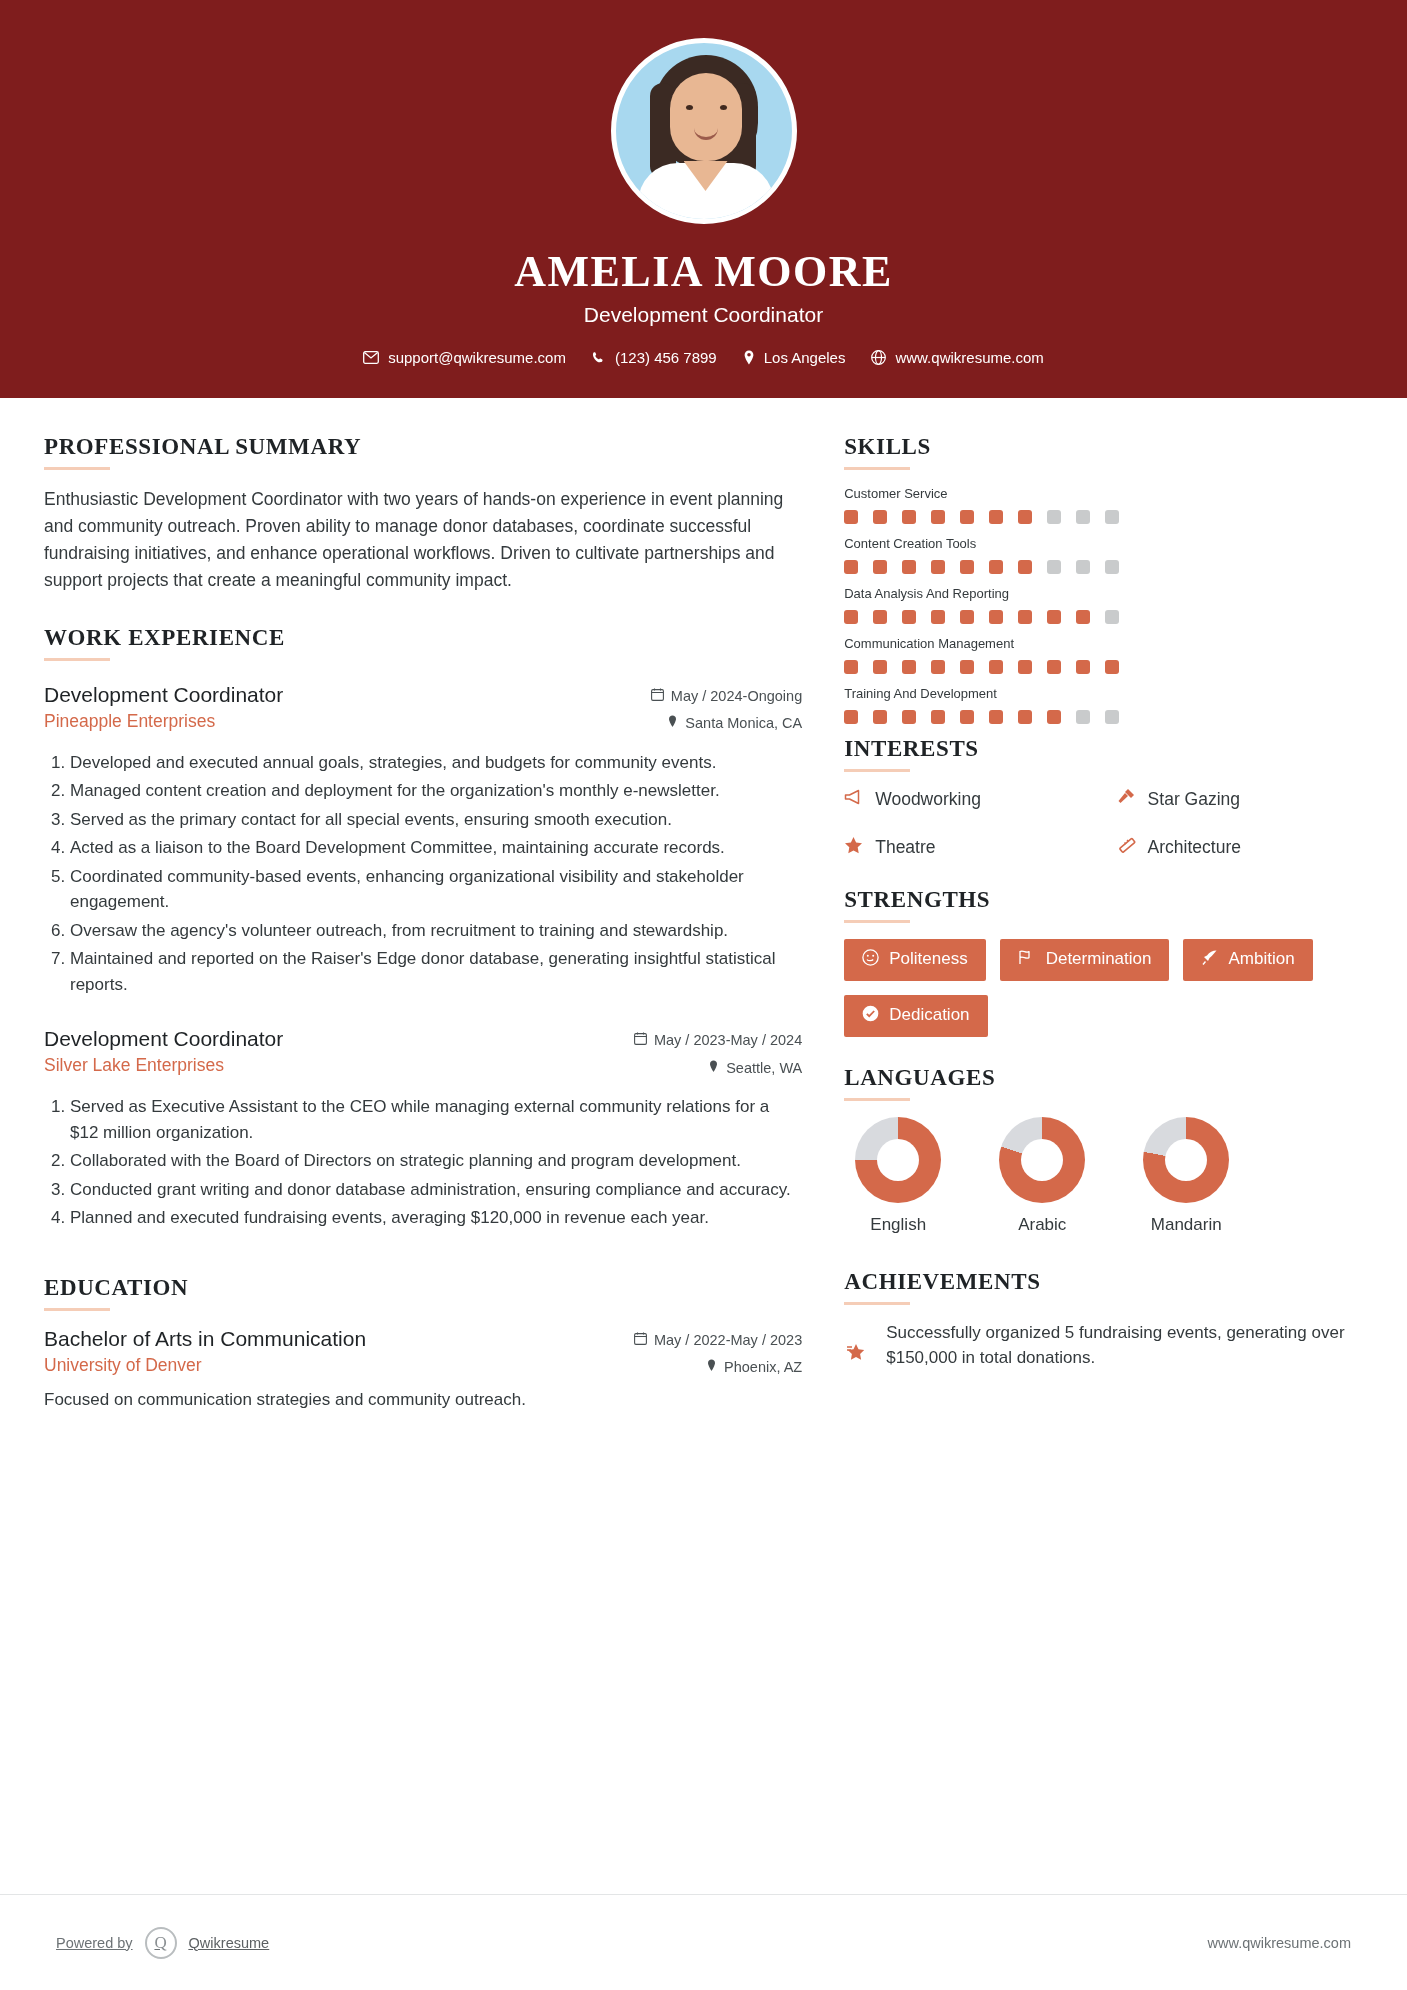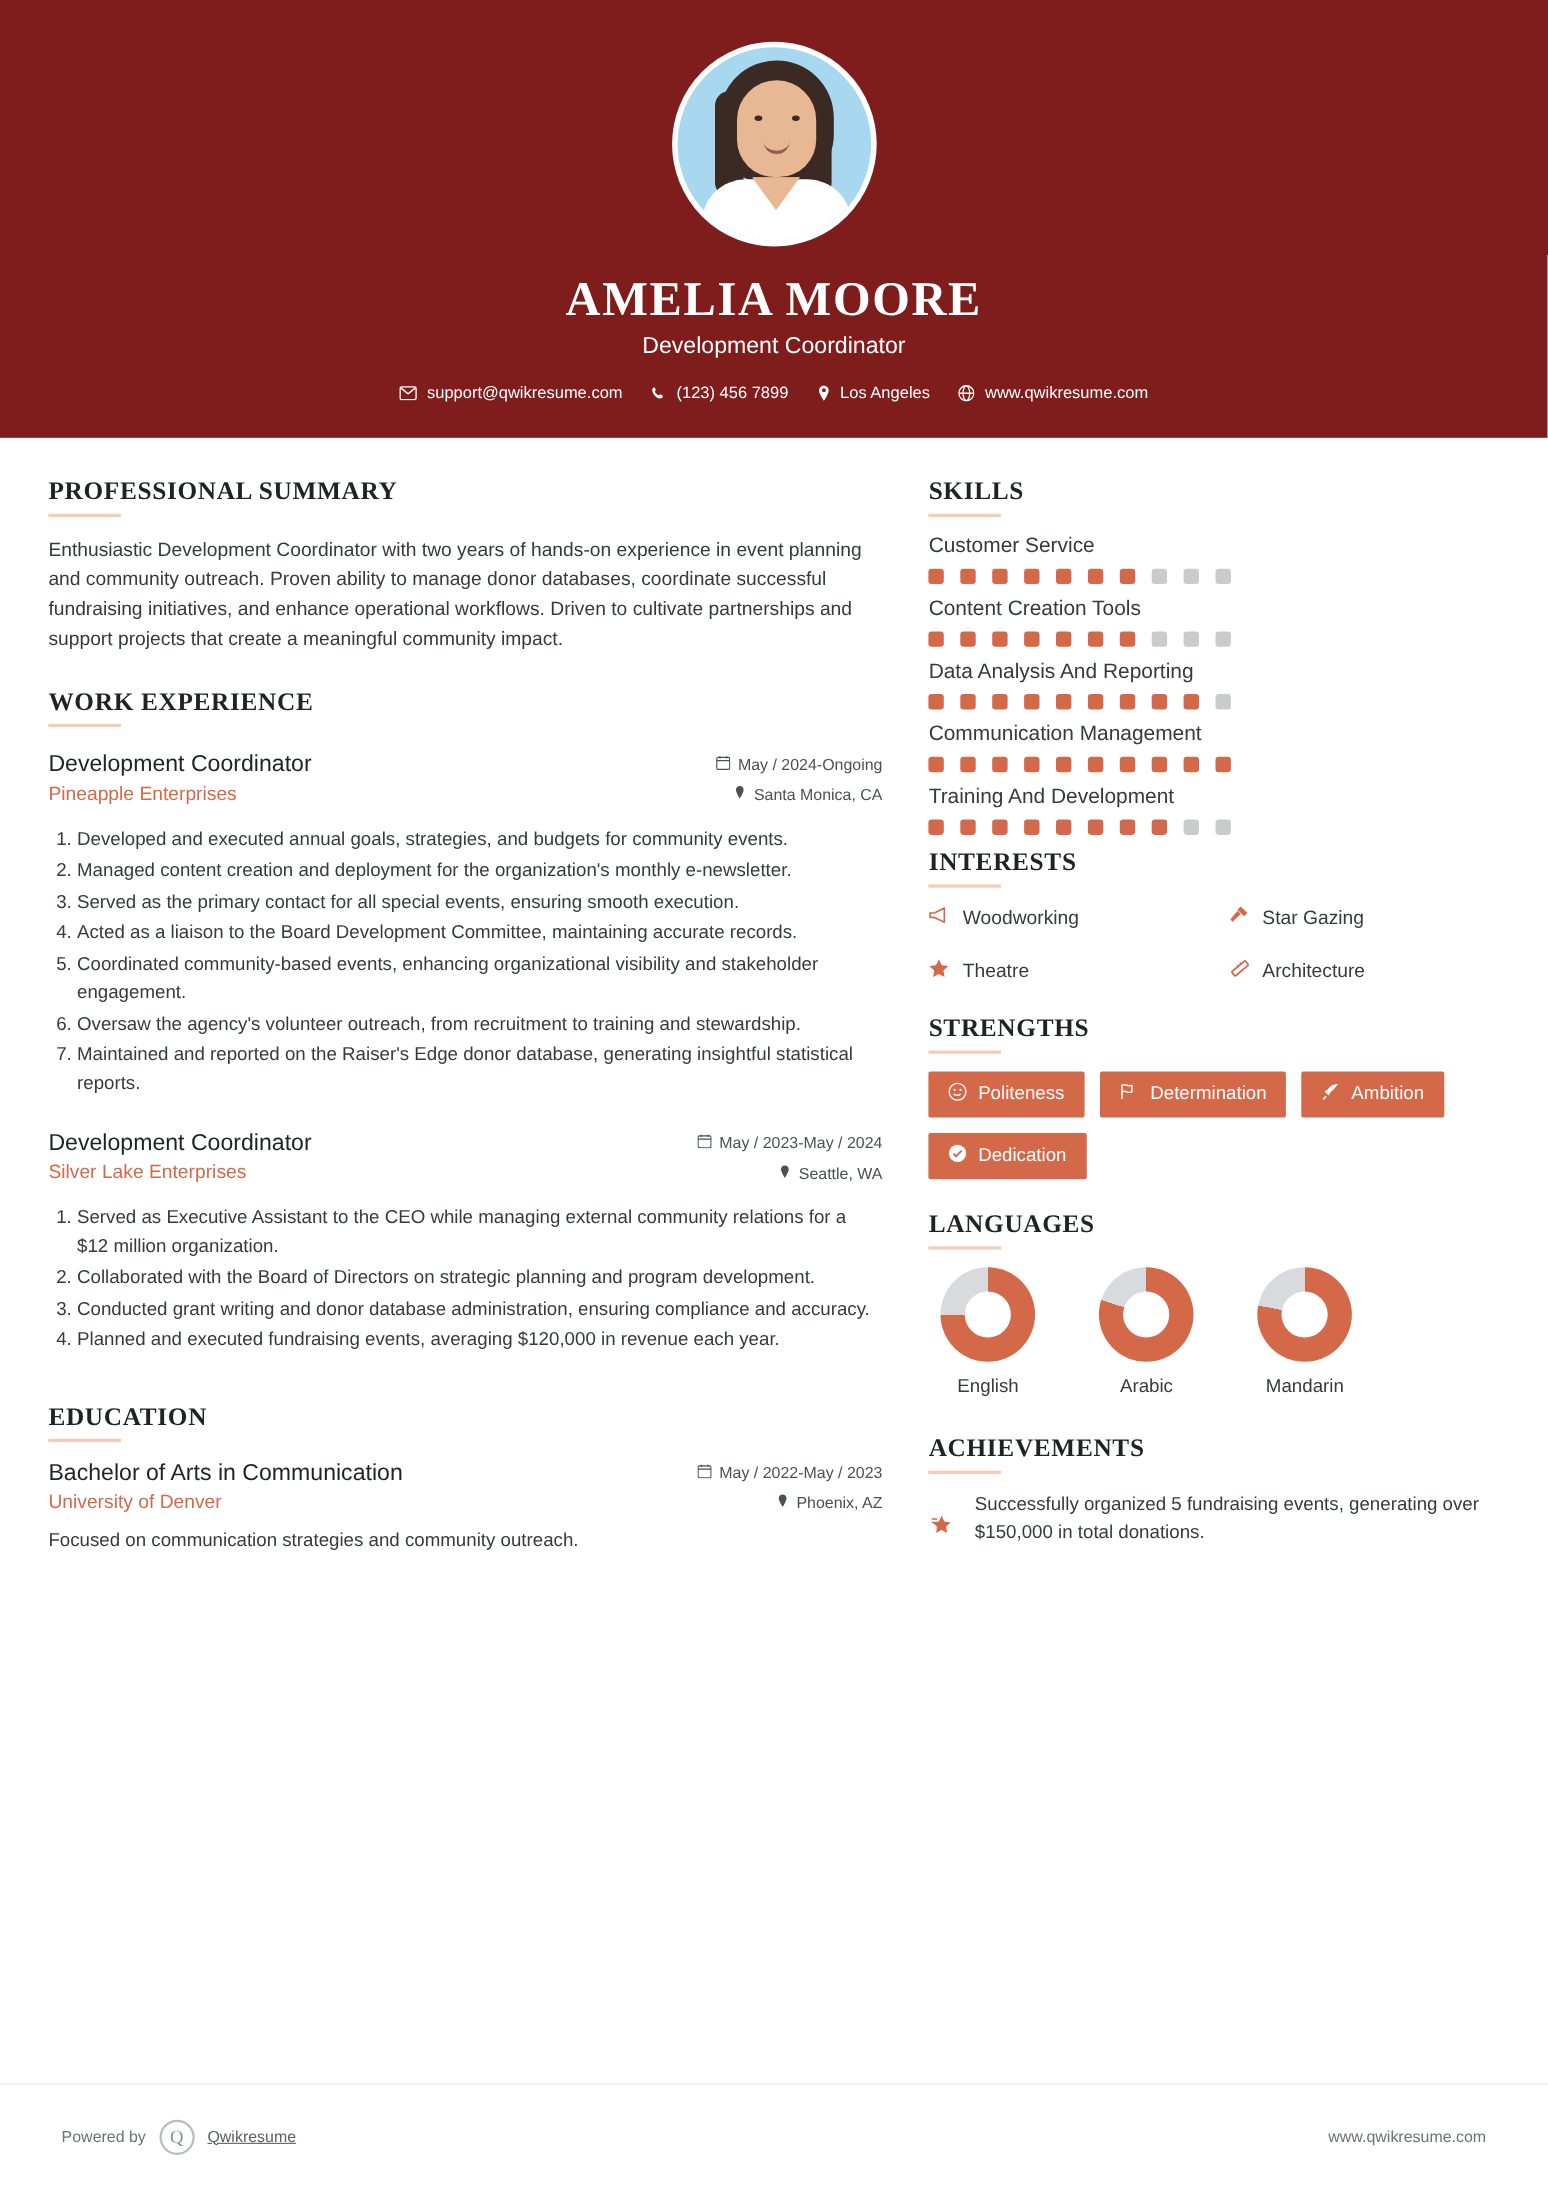--- a/index.html
+++ b/index.html
@@ -205,21 +205,21 @@
 
   .edu-desc {
     margin-top: 8px;
     font-size: 17px;
     color: #343a3d;
   }
 
   
   .skill { margin-bottom: 12px; }
   .skill-label {
-    font-size: 19px;
+    font-size: 13px;
     color: #343a3d;
     margin-bottom: 9px;
   }
   .dots { display: flex; gap: 15px; }
   .dot {
     width: 14px; height: 14px; border-radius: 3px;
     background: #c9cbcc;
   }
   .dot.on { background: #d4694a; }
 
@@ -305,21 +305,21 @@
     height: 96px;
     border-top: 1px solid #e3e5e6;
     display: flex;
     align-items: center;
     justify-content: space-between;
     padding: 0 56px;
     box-sizing: border-box;
     font-size: 14.5px;
     color: #6c7275;
   }
-  .powered { display: flex; align-items: center; gap: 12px; }
+  .powered { display: flex; align-items: center; gap: 12px; text-decoration: underline; }
   .qmark {
     width: 28px; height: 28px; border-radius: 50%;
     border: 2px solid #b9bdbf;
     color: #8b9093;
     font-family: "Liberation Serif", serif;
     font-size: 17px;
     display: flex; align-items: center; justify-content: center;
   }
   .qw-link { color: #5c6063; text-decoration: underline; }
 </style>

